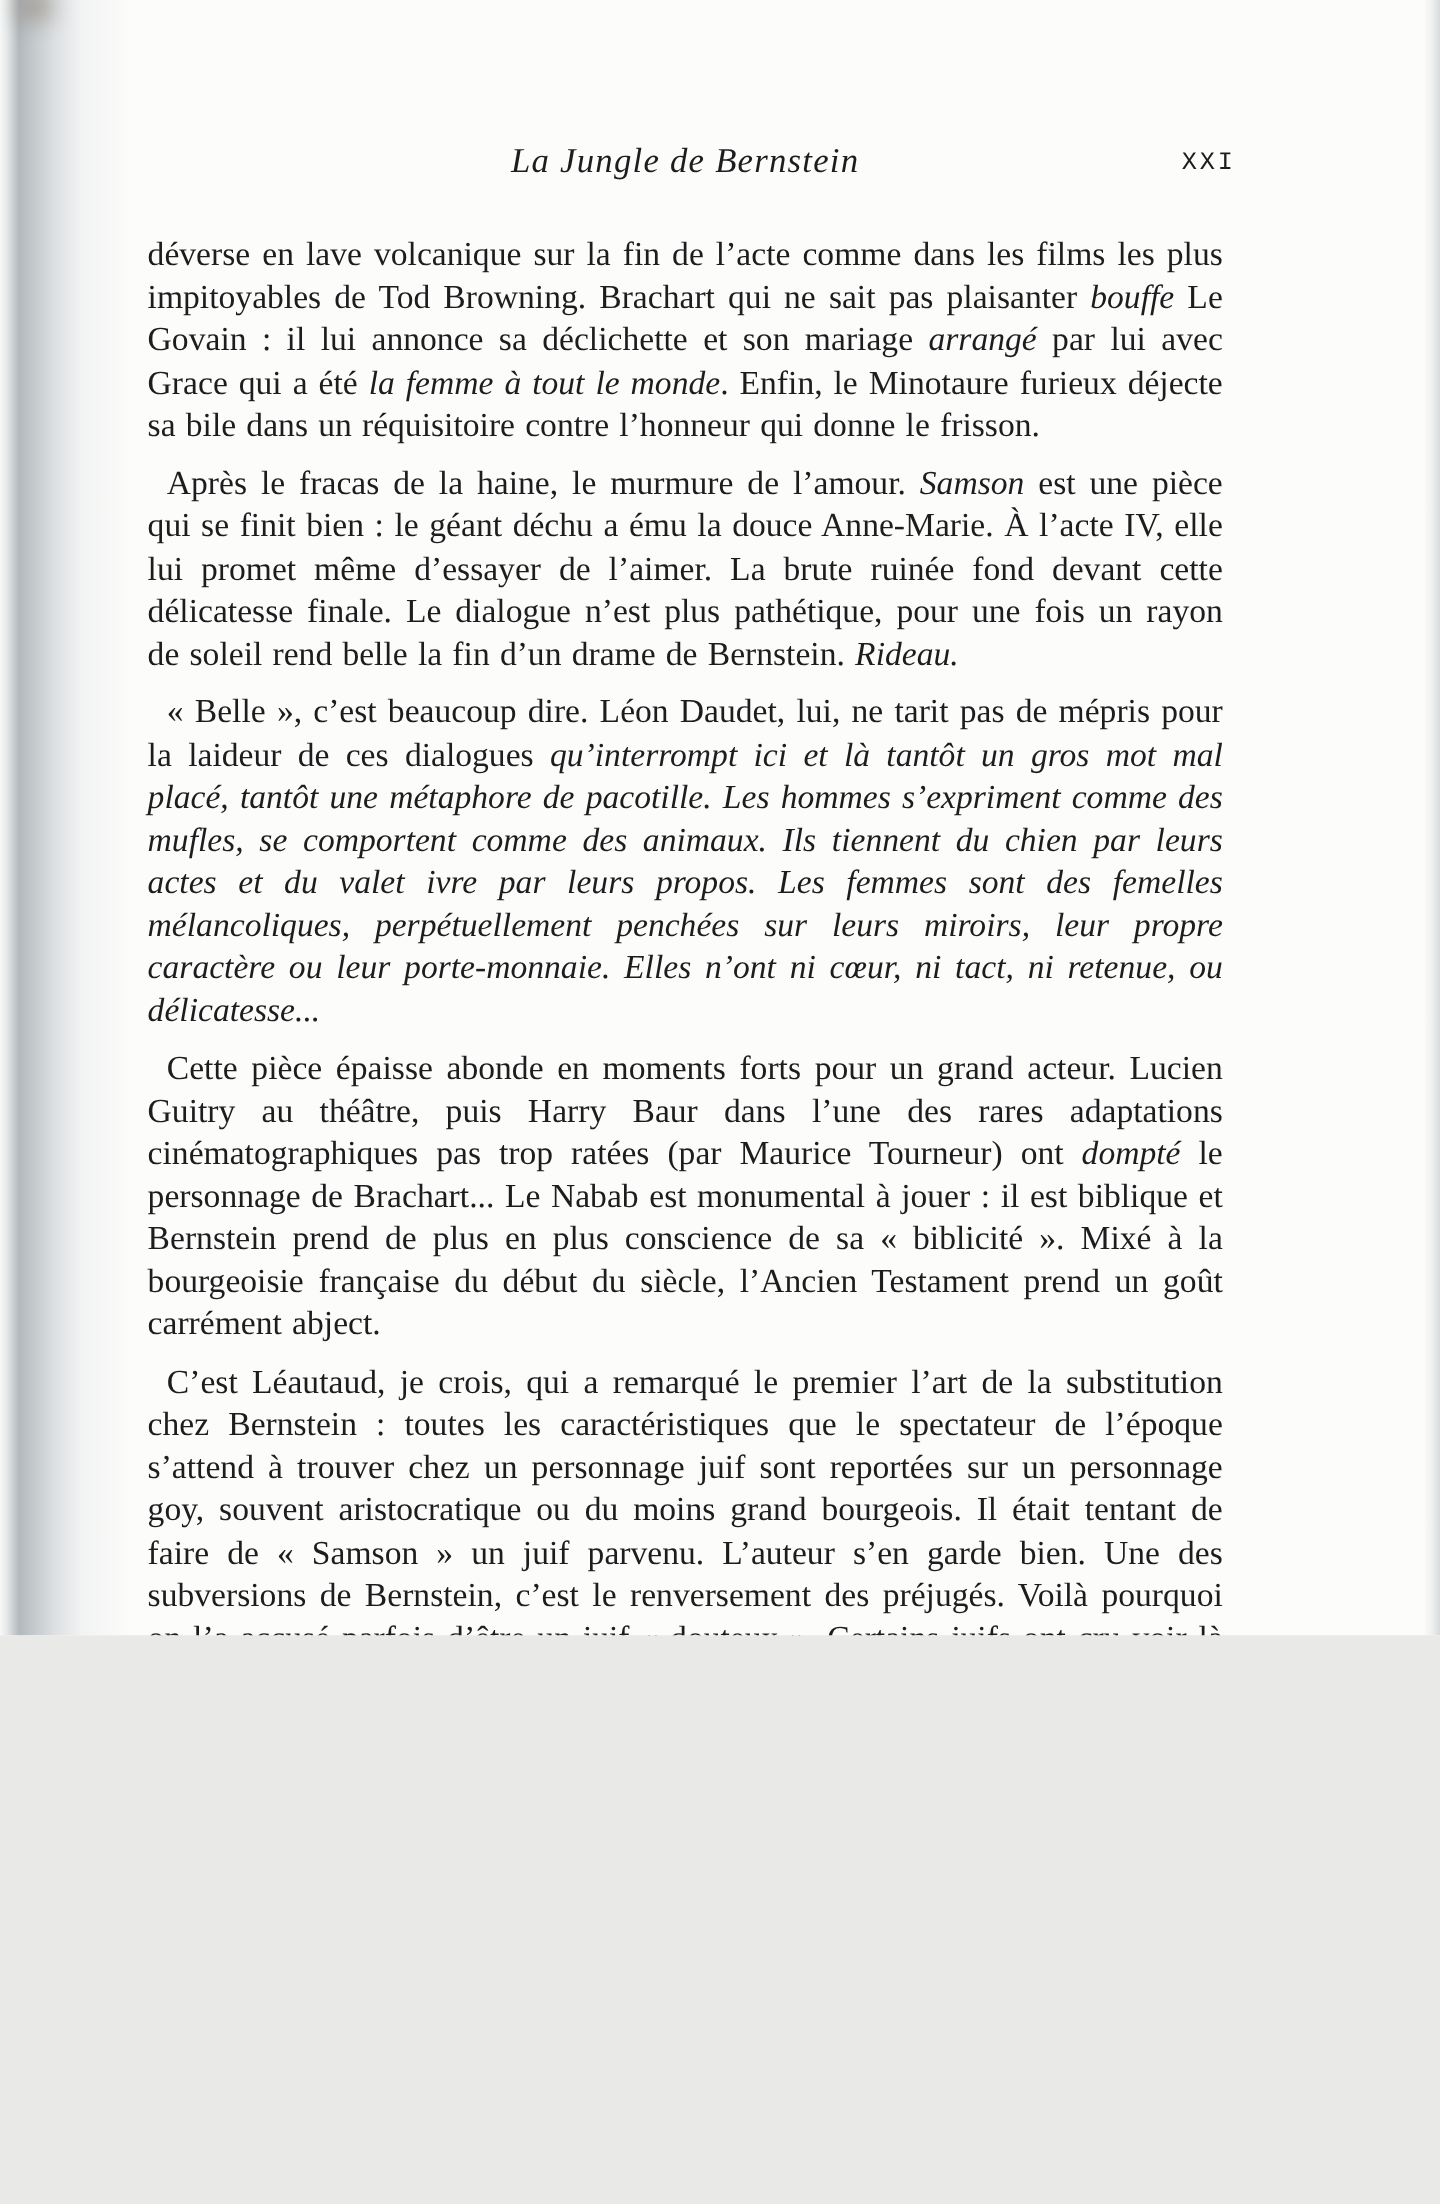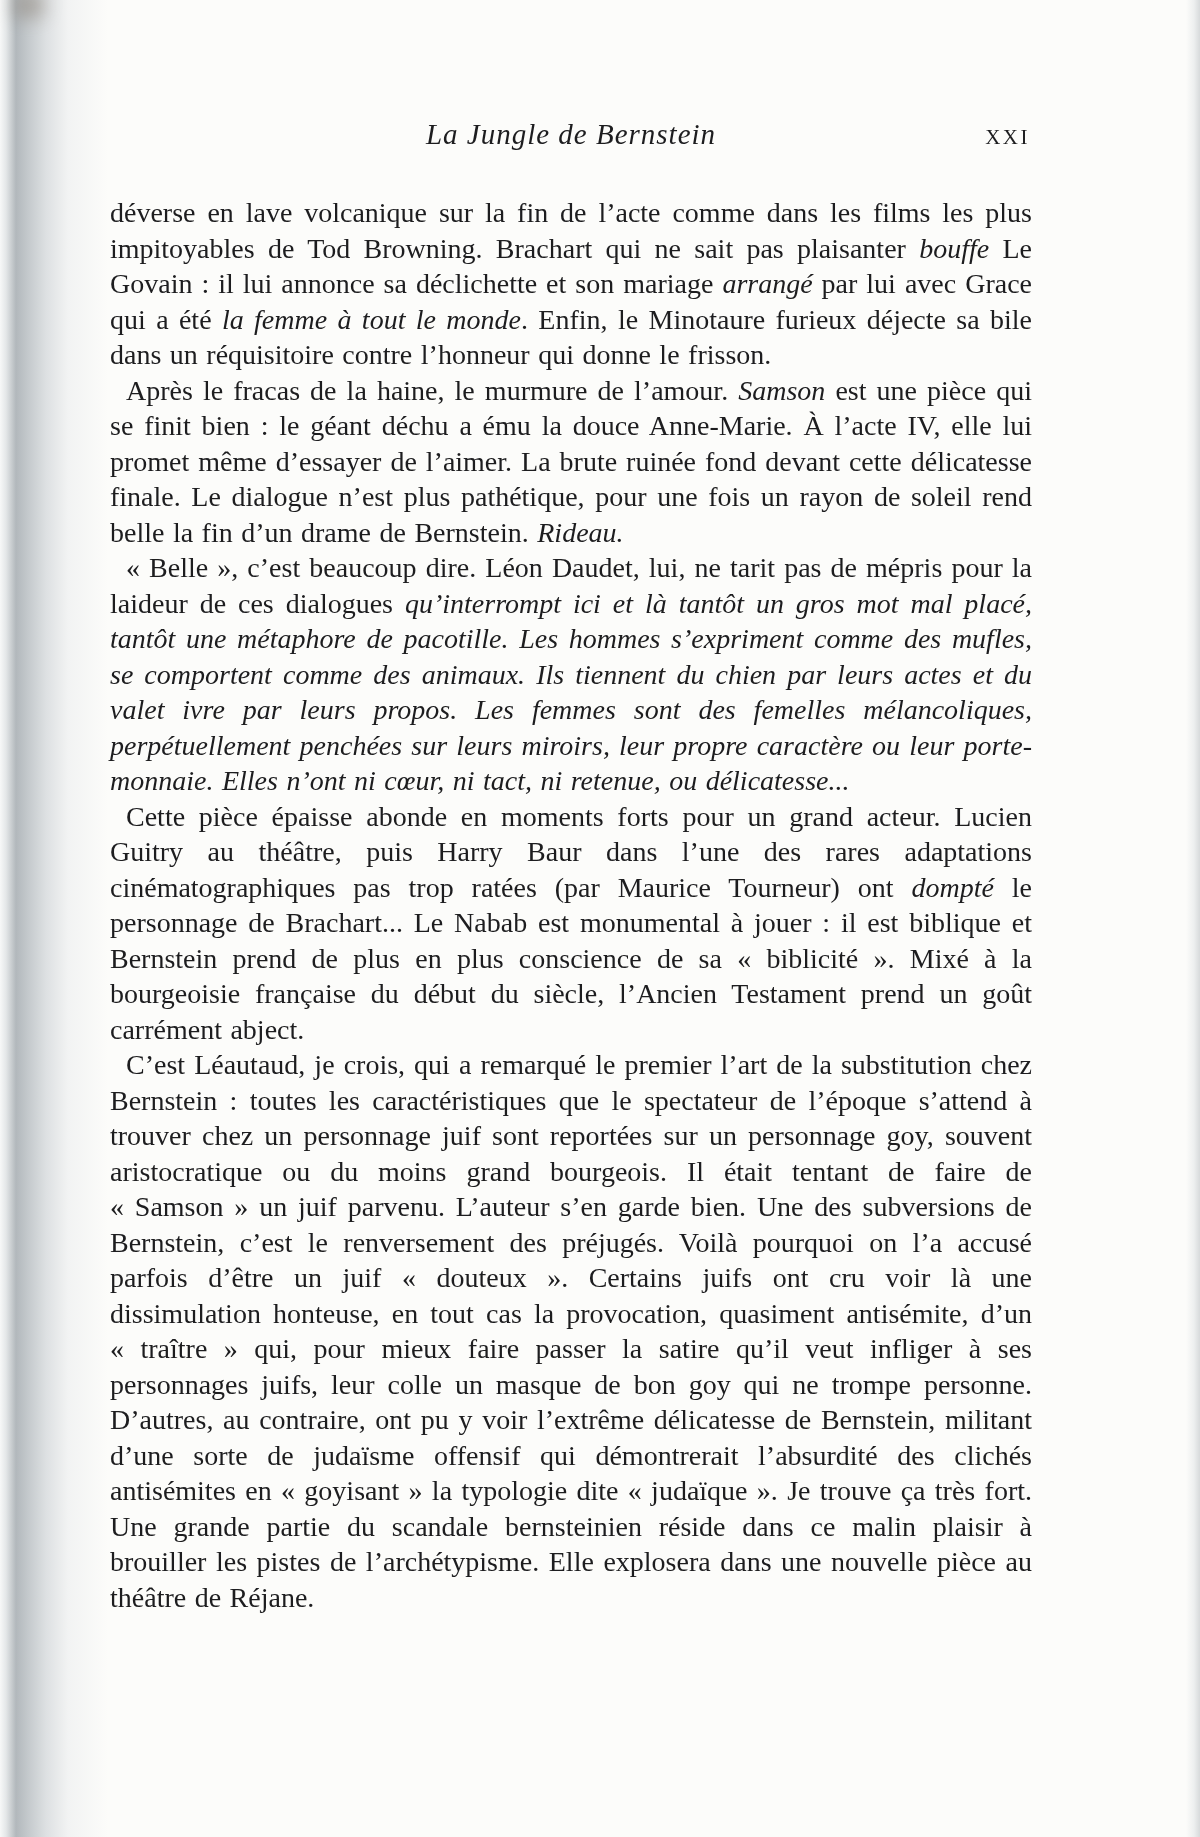--- a/index.html
+++ b/index.html
@@ -1,19 +1,19 @@
 <!DOCTYPE html>
 <html><head>
 <meta charset="utf-8">
 <style>
   html, body { margin: 0; padding: 0; background: #e9e9e7; }
   .page {
     position: relative;
     width: 1200px;
-    height: 1837px;
+    height: 1363px;
     margin: 0 auto;
     background: #fcfcfa;
     overflow: hidden;
     color: #1d1d1f;
   }
   
   .spine-shadow {
     position: absolute; left: 0; top: 0; bottom: 0; width: 110px;
     background: linear-gradient(90deg,
       #f7f8f8 0px, #e4e7e8 6px, #b2b8bc 16px,
@@ -34,28 +34,28 @@
     font-family: "Liberation Serif", "DejaVu Serif", serif;
   }
   .running-head { position: relative; height: 42px; }
   .head-title {
     position: absolute; left: 0; right: 0; top: 0;
     text-align: center; font-style: italic;
     font-size: 29px; letter-spacing: 1px; white-space: nowrap;
   }
   .page-number {
     position: absolute; right: 2px; top: 7px;
-    font-size: 21px; letter-spacing: 2.5px;
+    font-size: 21px; letter-spacing: 2.5px; font-family: Liberation Mono, monospace;
   }
   .article {
     margin-top: 35px;
     font-size: 28px; line-height: 35.5px;
     text-align: justify; word-spacing: 1.5px;
   }
-  .article p { margin: 0; }
+  .article p { margin: 13px; }
   .article p.indent { text-indent: 16px; font-family: Liberation Serif, serif; }
   .article .it { font-style: italic; }
 </style>
 </head>
 <body>
 
 <div class="page" style="background: rgb(252, 252, 250); color: rgb(29, 29, 31);">
   <div class="spine-shadow"></div>
   <div class="spine-shadow-top"></div>
   <div class="page-edge-right"></div>

